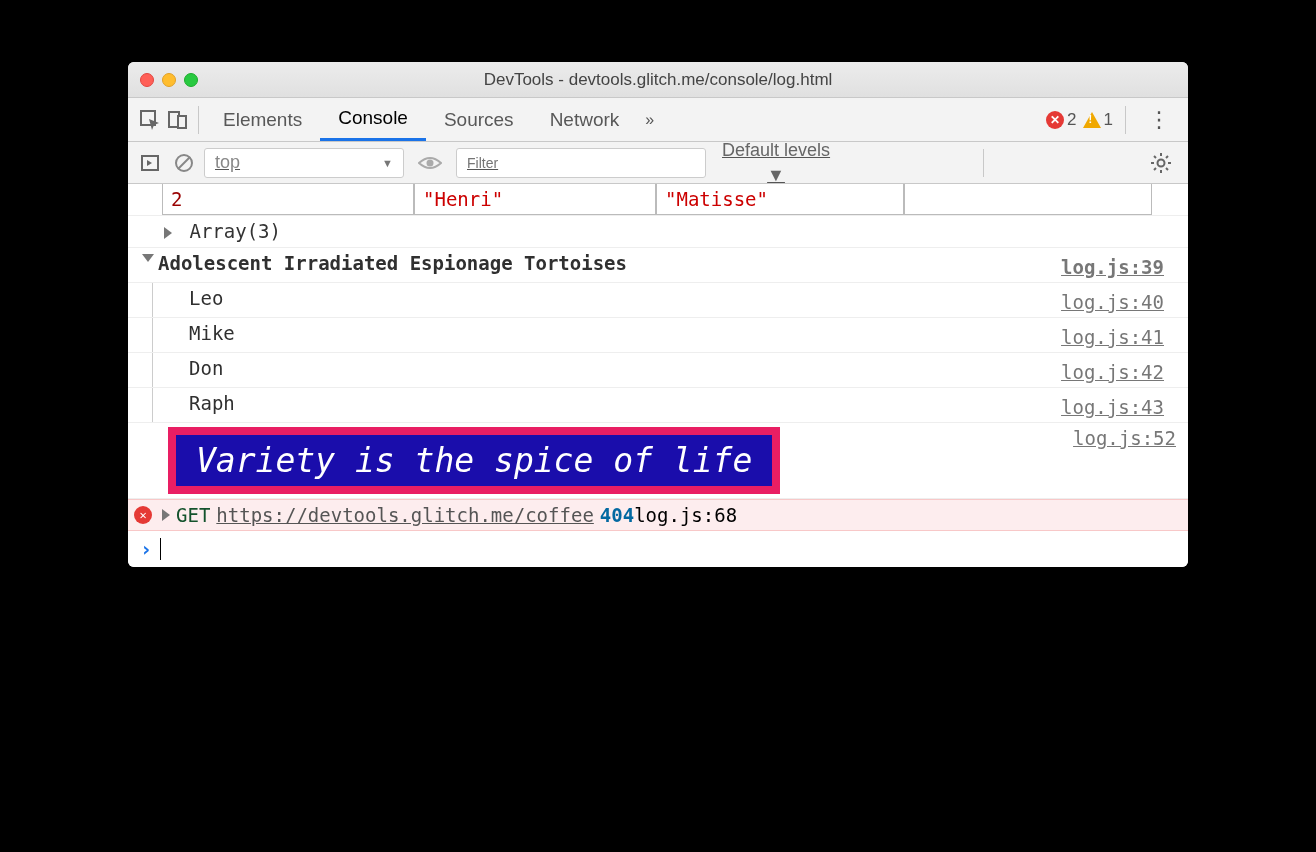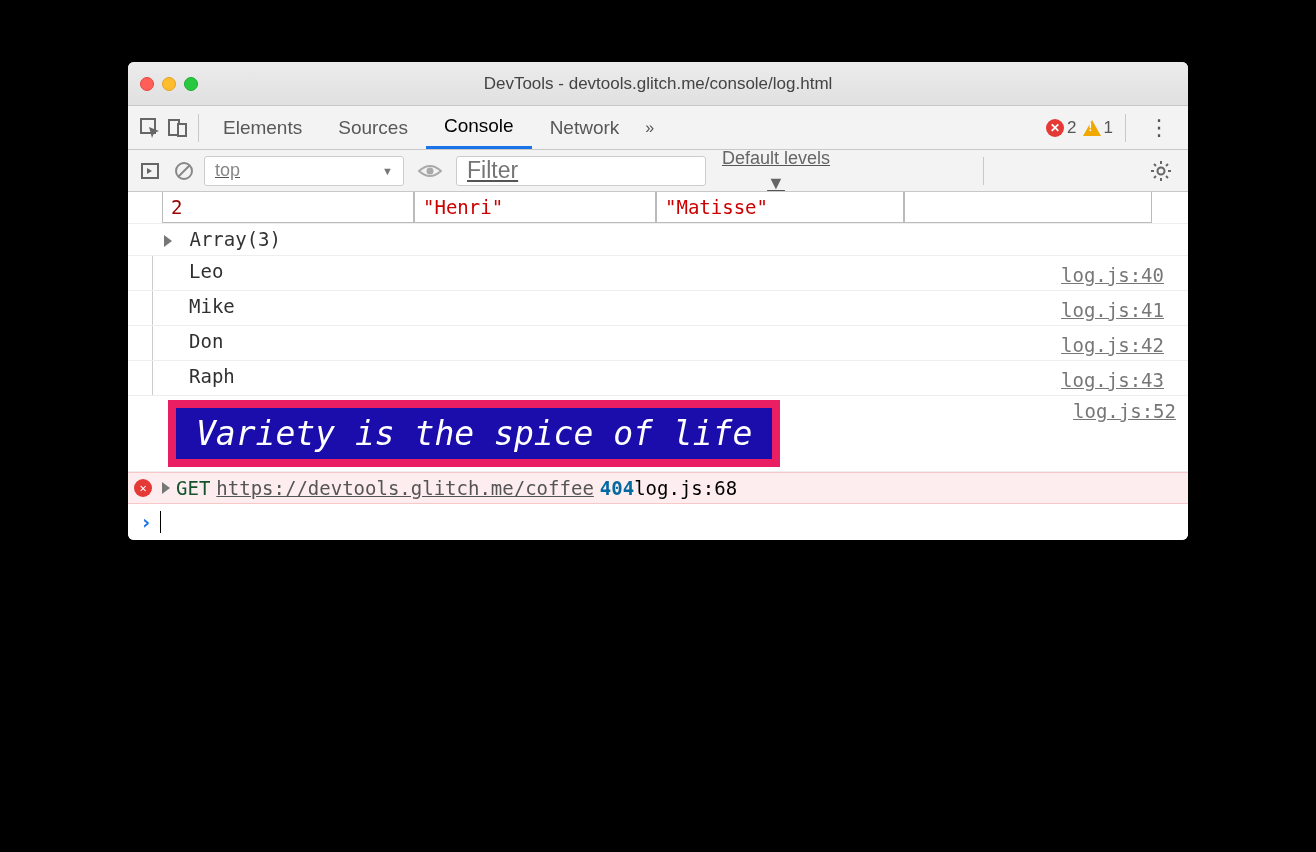--- a/index.html
+++ b/index.html
@@ -14,21 +14,21 @@
     padding-top: 62px;
   }
   .window {
     width: 1060px;
     background: #ececec;
     border-radius: 6px;
     box-shadow: 0 12px 40px rgba(0,0,0,0.5);
     overflow: hidden;
   }
   .titlebar {
-    height: 44px;
+    height: 36px;
     background: linear-gradient(#ececec,#e0e0e0);
     display: flex;
     align-items: center;
     border-bottom: 1px solid #c8c8c8;
     position: relative;
   }
   .traffic { display:flex; gap:8px; padding-left:12px; }
   .traffic .dot { width:14px; height:14px; border-radius:50%; }
   .dot.red { background:#ff5f57; border:1px solid #e24640; }
   .dot.yellow { background:#ffbd2e; border:1px solid #e1a128; }
@@ -58,21 +58,21 @@
   .tri-w::after{content:"!";position:absolute;left:-3px;top:1px;color:#fff;font-size:11px;font-weight:bold;}
   .kebab { font-size:22px; color:#555; padding:0 10px;}
   
   .filterbar {
     height:42px;background:#f3f3f3;border-bottom:1px solid #c8c8c8;
     display:flex;align-items:center;padding:0 8px;font-size:18px;color:#555;gap:6px;text-decoration:underline;
   }
   .top-select { border:1px solid #ccc; border-radius:3px; height:30px; padding:0 28px 0 10px; display:flex;align-items:center;background:#fff;min-width:200px;position:relative;color:#888;}
   .top-select::after{content:"▼";position:absolute;right:10px;font-size:11px;color:#777;}
   .eye{color:#aaa;font-size:22px;padding:0 8px;}
-  .filter-input { border:1px solid #ccc;border-radius:3px;height:30px;width:250px;padding:12px 10px;font-size:23px;color:#999;background:#fff;}
+  .filter-input { border:1px solid #ccc;border-radius:3px;height:30px;width:250px;padding:12px 10px;font-size:14px;color:#999;background:#fff;}
   .levels { margin-left:10px; display:flex;align-items:center;gap:4px;color:#666;flex-direction:column;}
   .gear { margin-left:auto; color:#666; font-size:22px; padding:0 8px;}
   
   .console-body { background:#fff; font-family: "SF Mono","Menlo","Consolas",monospace; font-size:19px; }
   .row { display:flex; border-bottom:1px solid #eee; min-height:32px; align-items:flex-start;}
   .row .src { margin-left:auto; color:#777; text-decoration:underline; padding-right:12px; padding-top:4px;white-space:nowrap;}
   
   .table-partial { display:flex; width:100%;}
   .table-partial .cell { border:1px solid #bbb; border-top:none; padding:4px 8px; }
   .cell.idx { margin-left:34px; width: 252px; color:#900; }
@@ -126,22 +126,22 @@
         </svg>
     </div>
     <div class="iconbtn">
       <svg width="22" height="22" viewBox="0 0 22 22">
           <rect x="2" y="3" width="10" height="15" fill="none" stroke="#666" stroke-width="2"></rect>
           <rect x="11" y="7" width="8" height="12" fill="#f3f3f3" stroke="#666" stroke-width="2"></rect>
         </svg>
     </div>
     <div class="divider-v"></div>
     <div class="tab">Elements</div>
+    <div class="tab active">Console</div>
     <div class="tab">Sources</div>
-    <div class="tab active">Console</div>
     <div class="tab">Network</div>
     <div class="chev">»</div>
     <div class="tabbar-right">
       <div class="err-badge">
         <span class="circ-x">✕</span>
         <span>2</span>
       </div>
       <div class="err-badge">
         <span class="tri-w"></span>
         <span>1</span>
@@ -207,20 +207,27 @@
       </div>
     </div>
 
     <div class="row">
       <div class="arr-row">
         <span class="disclosure"></span>
         <span>Array(3)</span>
       </div>
     </div>
 
+    <div class="row">
+      <div class="group-head">
+        <span class="disclosure open"></span>
+        <span class="txt">Adolescent Irradiated Espionage Tortoises</span>
+        <span class="src">log.js:39</span>
+      </div>
+    </div>
 
     <div class="row">
       <div class="group-item">
         <span>Leo</span>
         <span class="src">log.js:40</span>
       </div>
     </div>
     <div class="row">
       <div class="group-item">
         <span>Mike</span>

